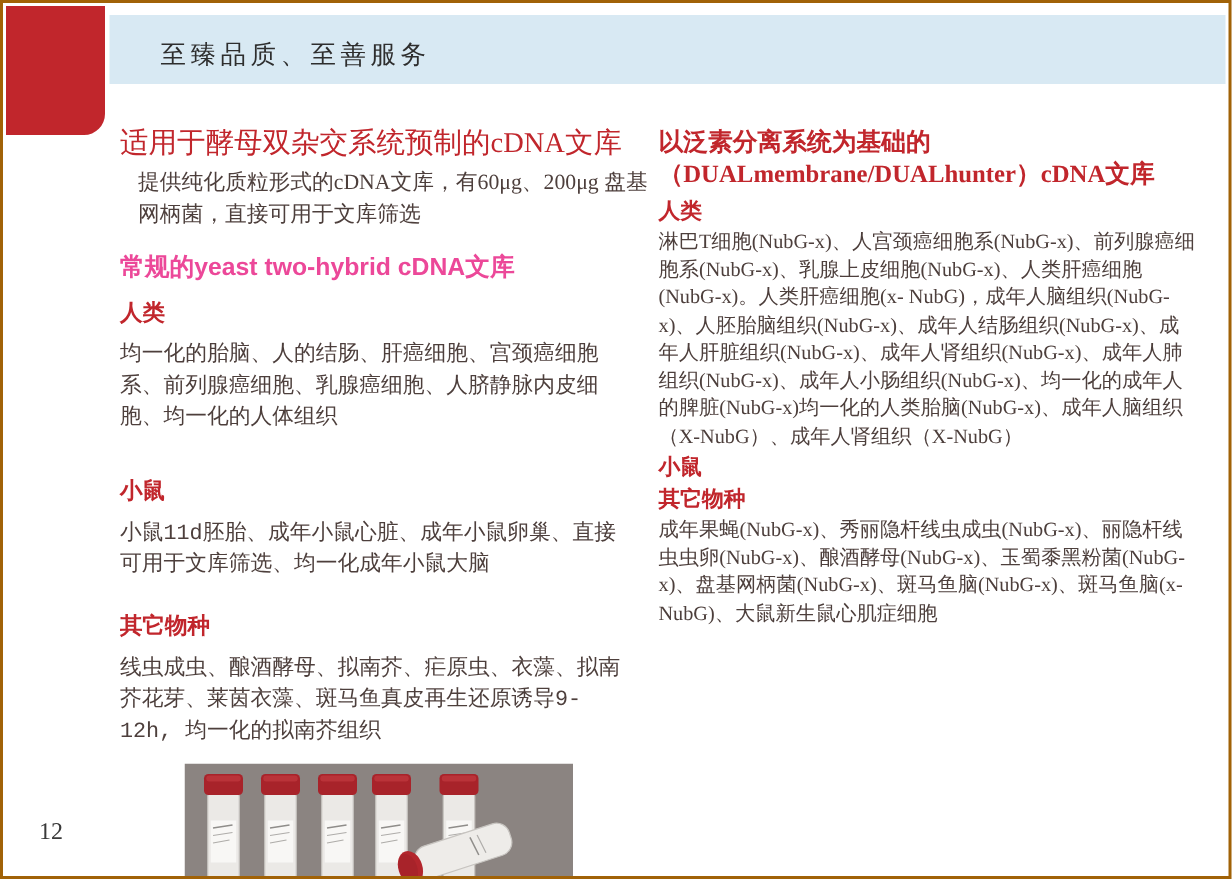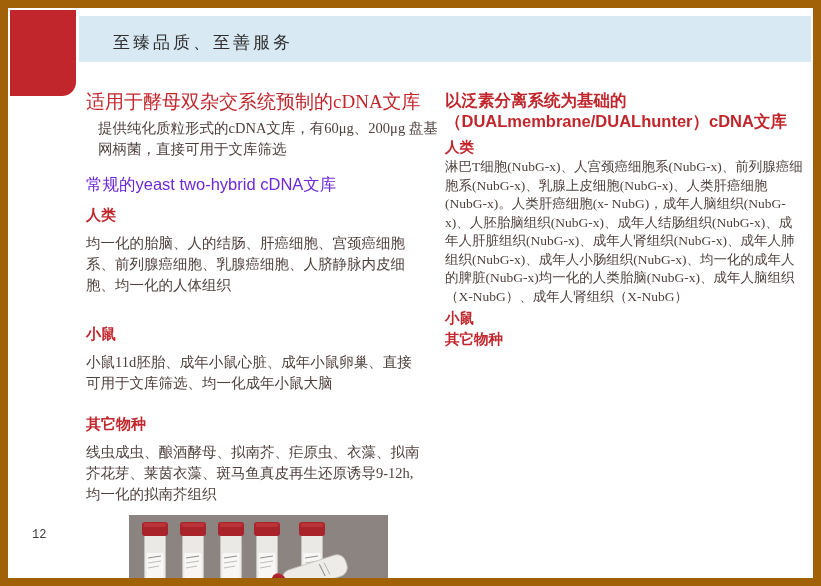--- a/index.html
+++ b/index.html
@@ -3,21 +3,21 @@
 <meta charset="utf-8">
 <style>
   html,body{margin:0;padding:0;}
   body{
     width:821px;height:586px;
     font-family:"Liberation Serif","DejaVu Serif",serif;
     background:#e8e8e8;
   }
   .page{
     position:relative;width:821px;height:586px;box-sizing:border-box;
-    background:#ffffff;border:8px solid #a16207;overflow:hidden;
+    background:#ffffff;border:2px solid #a16207;overflow:hidden;
   }
   
   .corner-block{
     position:absolute;left:2px;top:2px;width:66px;height:86px;
     background:#c1262c;border-bottom-right-radius:14px;
   }
   
   .band{
     position:absolute;left:71px;top:8px;right:2px;height:46px;
     background:#d8e9f3;
@@ -35,43 +35,43 @@
   .col-right{
     position:absolute;left:437px;top:82px;width:360px;
     color:#4d3f3c;font-size:13.5px;line-height:18.5px;
   }
   .h1{
     color:#c1262c;font-weight:normal;font-size:19px;line-height:23px;
     font-family:"Liberation Serif","DejaVu Serif",serif;margin:0;
   }
   .h1-right{
     color:#c1262c;font-weight:bold;font-size:16.5px;line-height:21px;
-    font-family:Liberation Sans, sans-serif;margin:0;
+    font-family:Liberation Serif, serif;margin:0;
   }
   .intro{margin:5px 0 0 12px;}
   .h2{
-    color:#6d28d9;font-weight:normal;font-size:16.5px;line-height:20px;
+    color:#ec4899;font-weight:bold;font-size:16.5px;line-height:20px;
     font-family:"Liberation Sans","DejaVu Sans",sans-serif;margin:14px 0 0 0;
   }
   .sec-label{
     color:#c1262c;font-weight:bold;font-size:15px;line-height:17px;margin:0;
     font-family:"Liberation Serif","DejaVu Serif",serif;
   }
   .col-left .sec-label.first{margin-top:13px;}
-  .col-left .sec-para{margin:9px 16px 0 0;}
+  .col-left .sec-para{margin:9px 16px 0 0;font-family:Liberation Mono, monospace;}
   .col-left .gap-lg{margin-top:30px;}
   .col-left .gap-md{margin-top:22px;}
   .col-right .sec-label{margin-top:4px;font-size:14.5px;}
   .col-right .sec-para{margin:2px 0 2px 0;}
   
   .photo{margin:10px 0 0 43px;width:259px;height:100px;display:block;}
   .page-number{
-    position:absolute;left:24px;bottom:36px;
-    font-size:12px;color:#3a3a3a;
-    font-family:Liberation Mono, monospace;
+    position:absolute;left:24px;bottom:20px;
+    font-size:16px;color:#3a3a3a;
+    font-family:Liberation Serif, serif;
   }
 </style>
 </head>
 <body>
 
 <div class="page">
 
   <div class="corner-block"></div>
 
   <div class="band">
@@ -123,16 +123,17 @@
   <div class="col-right">
     <h1 class="h1-right">以泛素分离系统为基础的（DUALmembrane/DUALhunter）cDNA文库</h1>
 
     <div class="sec-label" style="margin-top:7px;">人类</div>
     <div class="sec-para">淋巴T细胞(NubG-x)、人宫颈癌细胞系(NubG-x)、前列腺癌细胞系(NubG-x)、乳腺上皮细胞(NubG-x)、人类肝癌细胞(NubG-x)。人类肝癌细胞(x- NubG)，成年人脑组织(NubG-x)、人胚胎脑组织(NubG-x)、成年人结肠组织(NubG-x)、成年人肝脏组织(NubG-x)、成年人肾组织(NubG-x)、成年人肺组织(NubG-x)、成年人小肠组织(NubG-x)、均一化的成年人的脾脏(NubG-x)均一化的人类胎脑(NubG-x)、成年人脑组织（X-NubG）、成年人肾组织（X-NubG）</div>
 
     <div class="sec-label">小鼠</div>
 
 
     <div class="sec-label">其它物种</div>
+    <div class="sec-para">成年果蝇(NubG-x)、秀丽隐杆线虫成虫(NubG-x)、丽隐杆线虫虫卵(NubG-x)、酿酒酵母(NubG-x)、玉蜀黍黑粉菌(NubG-x)、盘基网柄菌(NubG-x)、斑马鱼脑(NubG-x)、斑马鱼脑(x-NubG)、大鼠新生鼠心肌症细胞</div>
   </div>
 
   <div class="page-number">12</div>
 </div>
 
 </body></html>

